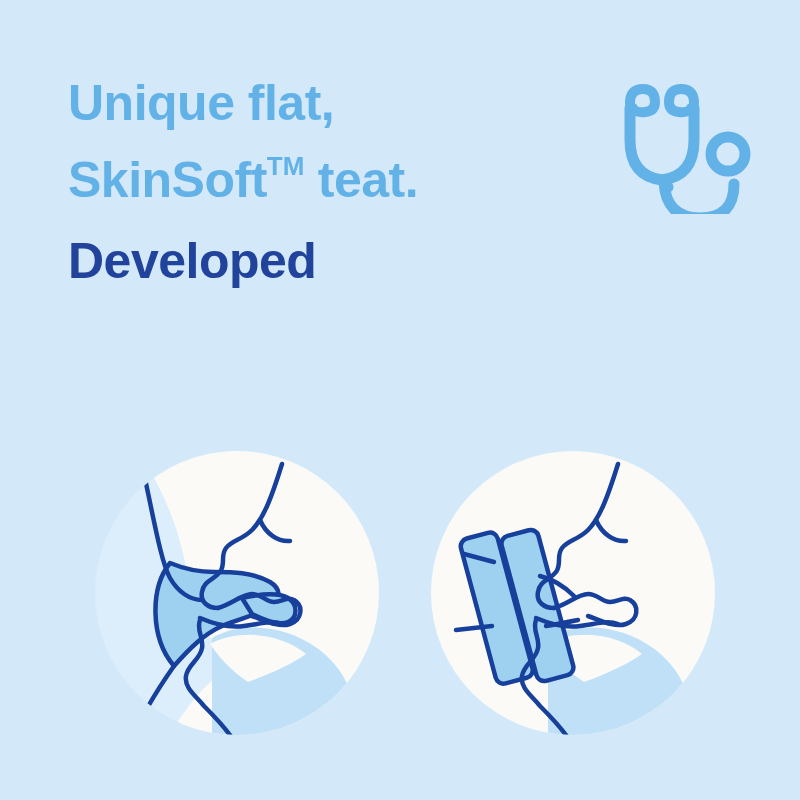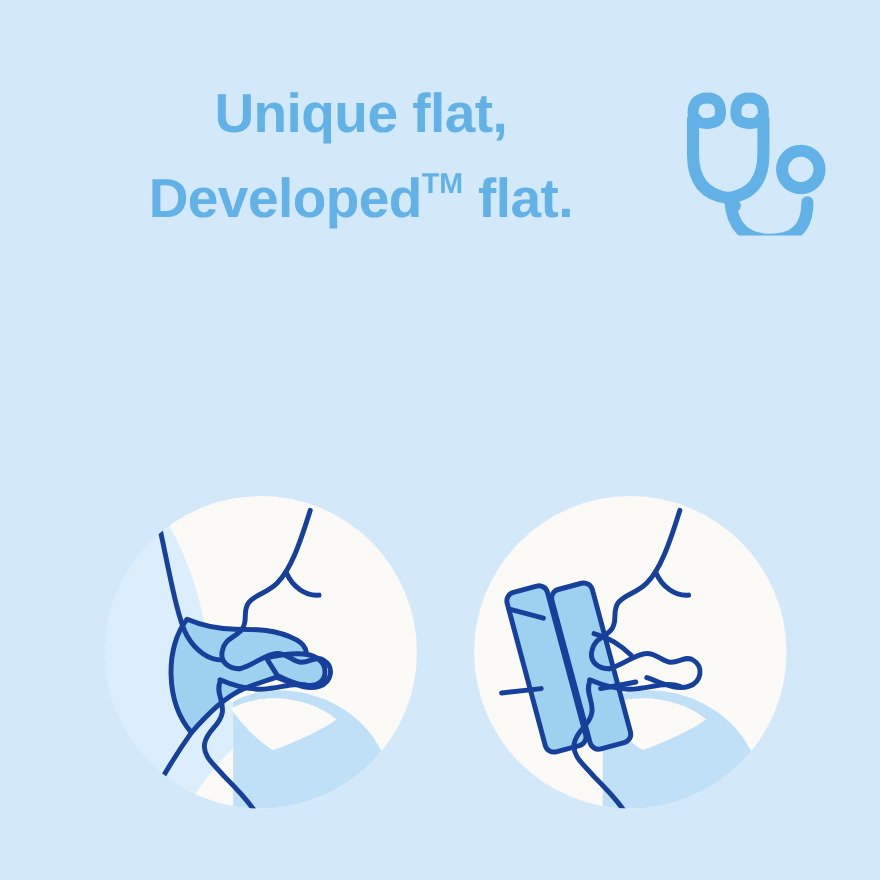--- a/index.html
+++ b/index.html
@@ -27,21 +27,20 @@
     top: 72px;
     width: 520px;
   }
   .line {
     font-family: "Liberation Sans", sans-serif;
     font-weight: bold;
     font-size: 50px;
     line-height: 63px;
     letter-spacing: -0.5px;
     white-space: nowrap;
-    text-align: center;
   }
   .line-light { color: #62b2e8; }
   .line-dark  { color: #21439b; }
 
   #line-developed { margin-top: 18px; }
   #line-midwives  { margin-top: 20px; }
 
   .tm {
     font-size: 0.52em;
     vertical-align: 0.85em;
@@ -69,22 +68,23 @@
 </style>
 </head>
 <body>
 
 <div id="poster">
 
   <div id="headline">
 
     <div class="line line-light">Unique flat,</div>
 
-    <div class="line line-light"><span>Developed</span><span class="tm">TM</span><span> flat.</span></div>
-
+    <div class="line line-light"><span>SkinSoft</span><span class="tm">TM</span><span> teat.</span></div>
+
+    <div class="line line-dark" id="line-developed">Developed</div>
 
   </div>
 
   <svg id="stethoscope" viewBox="0 0 146 146">
     <g fill="none" stroke="#62b2e8" stroke-width="11" stroke-linecap="round" stroke-linejoin="round">
 
       <path d="M22 35 q0 -14 13 -14 q12 0 12 13 q0 9 -10 10 q-10 1 -12 -4" stroke-width="10"></path>
 
       <path d="M22 40 L22 72 q0 36 32 40"></path>
 

